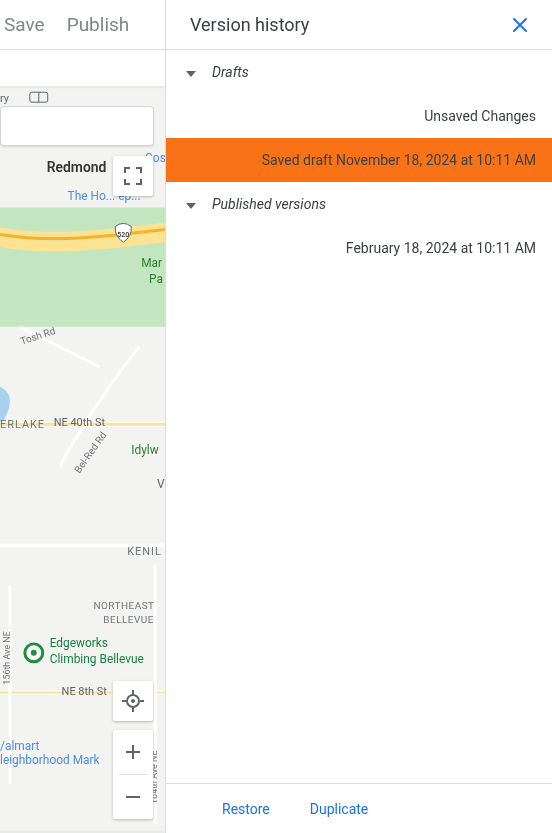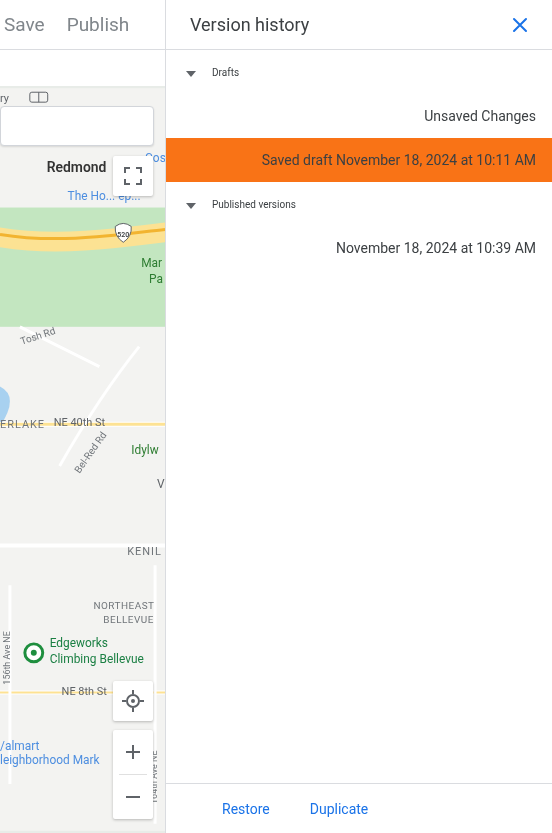--- a/index.html
+++ b/index.html
@@ -119,21 +119,21 @@
 
   .panel-body { flex:1; overflow:auto; }
   .section-head {
     display:flex;align-items:center;
     height:44px;
     padding-left:20px;
     gap:16px;
     cursor:pointer;
   }
   .section-head .tri svg { fill:#5f6368; }
-  .section-title { font-size:10px; color:#3c4043; }
+  .section-title { font-size:14px; color:#3c4043;font-style:italic; }
   .version-item {
     padding:14px 16px 14px 60px;
     font-size:14px;
     color:#3c4043;
     cursor:pointer;
     text-align:right;
   }
   .version-item.selected {
     background:#f97316;
   }
@@ -287,20 +287,20 @@
     <div class="version-item selected">Saved draft November 18, 2024 at 10:11 AM</div>
 
     <div class="section-head">
       <span class="tri">
         <svg width="10" height="6" viewBox="0 0 10 6">
             <path d="M0 0l5 6 5-6z"></path>
           </svg>
       </span>
       <span class="section-title">Published versions</span>
     </div>
-    <div class="version-item">November 18, 2024 at 10:39 AM</div>
+    <div class="version-item">February 18, 2024 at 10:11 AM</div>
   </div>
 
   <div class="panel-footer">
     <span class="footer-btn">Restore</span>
     <span class="footer-btn">Duplicate</span>
   </div>
 </div>
 
 </body></html>

